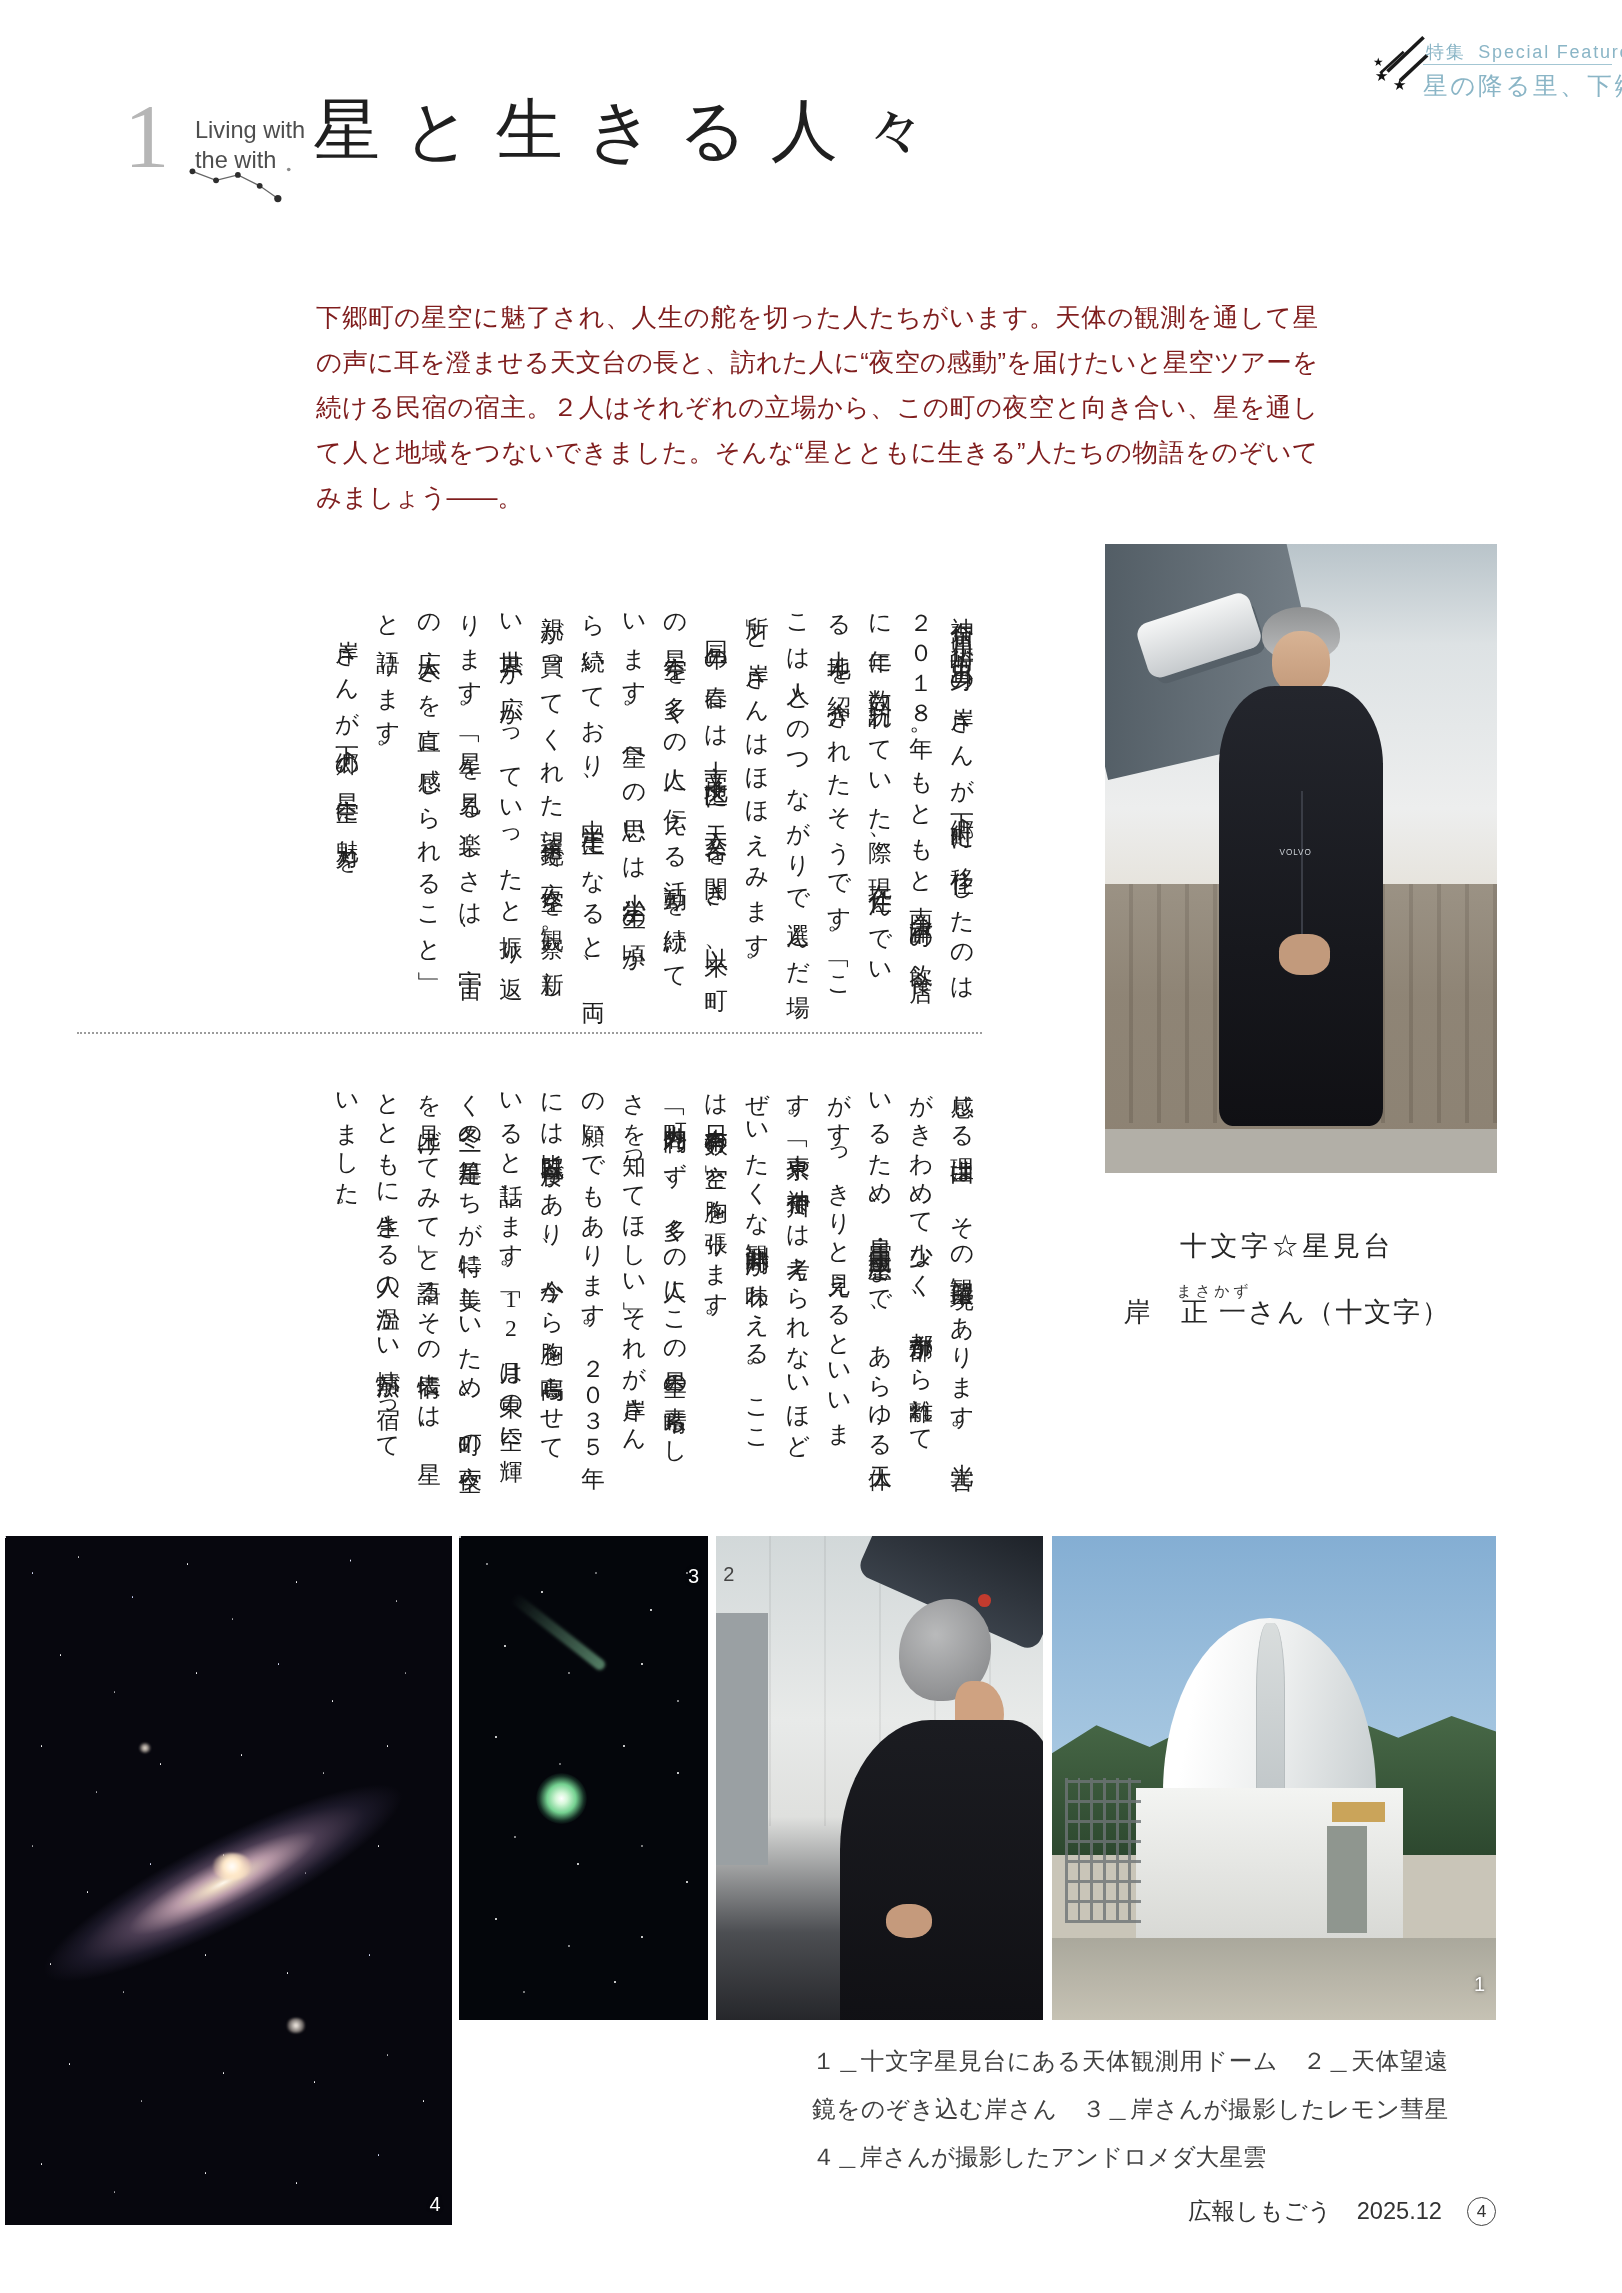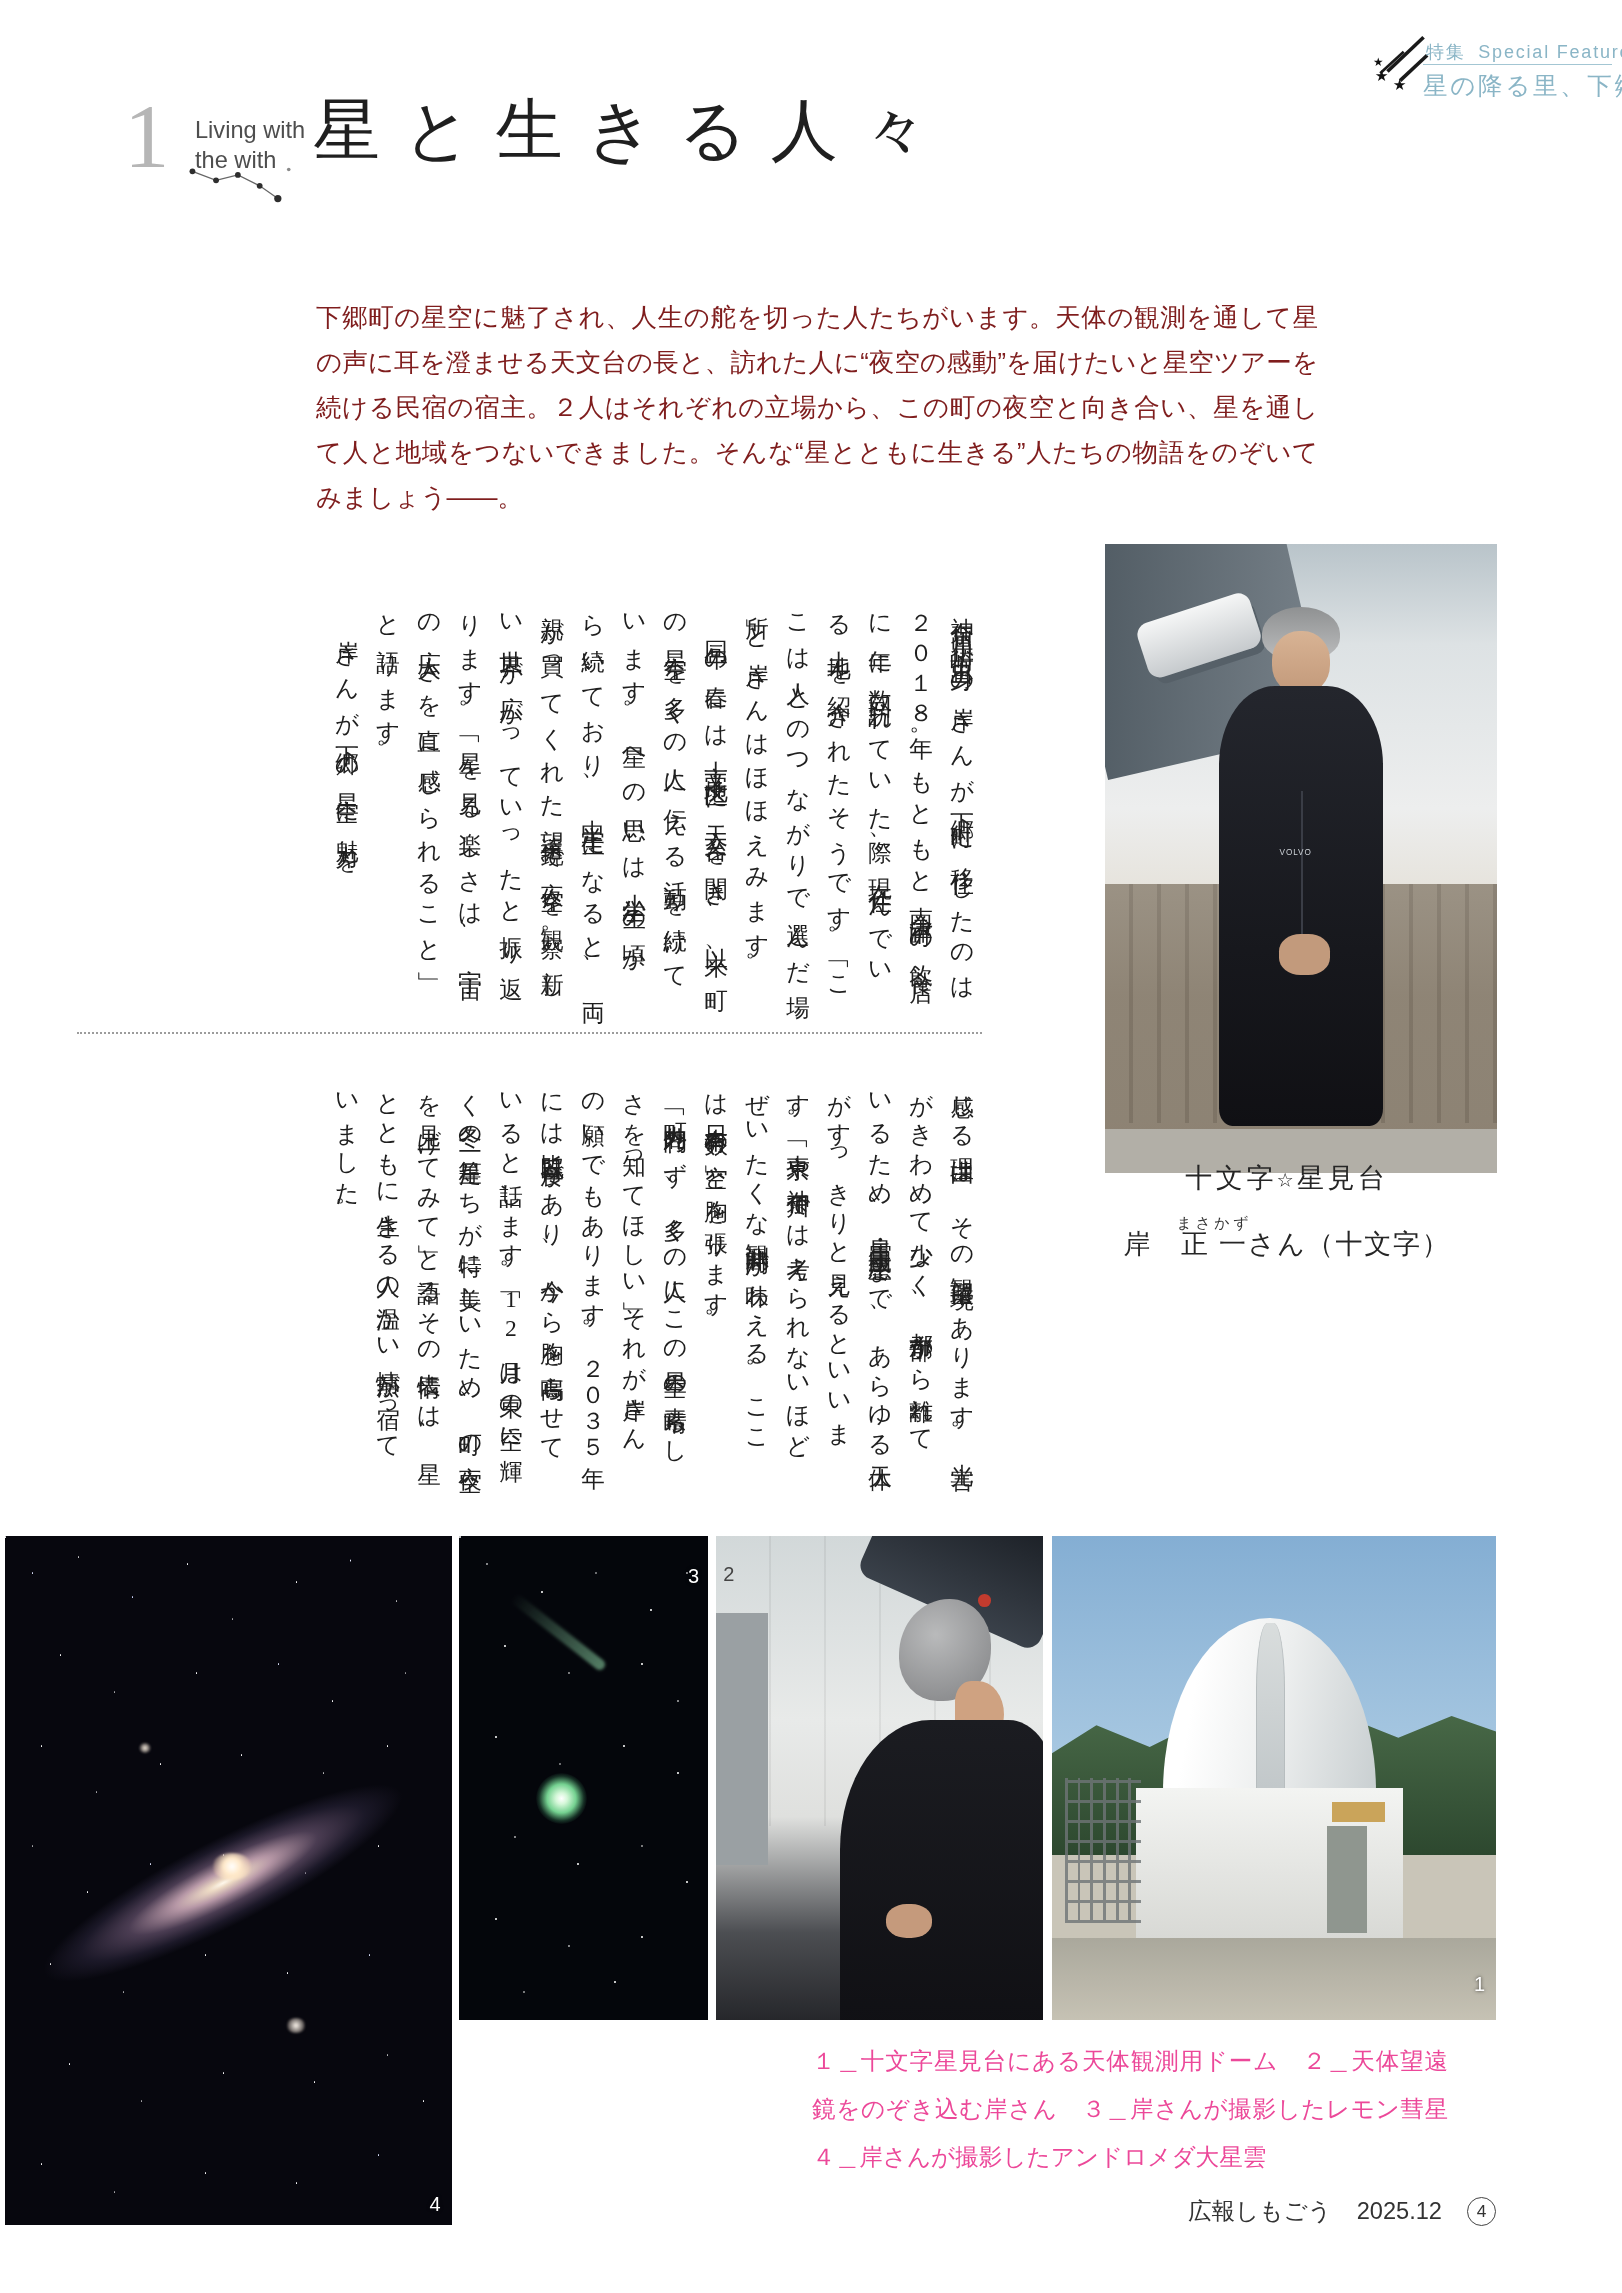--- a/index.html
+++ b/index.html
@@ -56,22 +56,22 @@
      background:linear-gradient(180deg,#d8b394,#c2997a);}
   .pp-body{position:absolute;left:29%;top:22.5%;width:42%;height:70%;
      border-radius:34% 34% 8% 8% / 18% 18% 4% 4%;
      background:linear-gradient(180deg,#24262d,#17181d 60%,#101014);}
   .pp-zip{position:absolute;left:50%;top:24%;width:1.8px;height:34%;background:#3a3d46;}
   .pp-logo{position:absolute;left:37%;top:37%;font-size:8.2px;color:#cdd2d7;letter-spacing:0.9px;}
   .pp-hands{position:absolute;left:44.5%;top:62%;width:13%;height:6.5%;border-radius:42%;
      background:linear-gradient(180deg,#cda587,#b28succ 90%);background-color:#c29a7c;}
 
   
-  #portrait-caption{position:absolute;left:1105px;top:1160px;width:364px;text-align:center;
-     font-family:Liberation Mono, monospace;color:#262626;}
+  #portrait-caption{position:absolute;left:1105px;top:1228px;width:364px;text-align:center;
+     font-family:Liberation Sans, sans-serif;color:#262626;}
   #portrait-caption .cap1{font-size:27px;letter-spacing:3.6px;}
   #portrait-caption .cap2{margin-top:20px;font-size:27px;letter-spacing:1.8px;}
   #portrait-caption rt{font-size:15px;letter-spacing:3.6px;color:#333;}
 
   
   #photo-galaxy{left:4.5px;top:1536px;width:447px;height:689px;background:#07070e;}
   .stars-a{position:absolute;left:0;top:0;width:1.8px;height:1.8px;background:#fff;border-radius:50%;
      box-shadow:27px 36px #dfe4ff,73px 20px #ffffffcc,127px 60px #cfd6ff,182px 27px #fff,227px 82px #ffffffaa,
      291px 45px #fff,345px 23.6px #e8ecff,391px 64px #ffffffbb,55px 118px #fff,109px 155px #ffffffaa,
      191px 136px #fff,273px 127px #dfe4ff,327px 164px #fff,400px 136px #ffffff99,36px 209px #fff,
@@ -138,21 +138,21 @@
   .pd-door{position:absolute;left:62%;top:60%;width:9%;height:22%;background:#8f968f;}
   .pd-sign{position:absolute;left:63%;top:55%;width:12%;height:4%;background:#caa45a;}
   .pd-rail{position:absolute;left:3%;top:50%;width:17%;height:30%;
      background:repeating-linear-gradient(90deg,#6f7577 0 2.7px,transparent 2.7px 12.7px),
                 repeating-linear-gradient(0deg,#6f7577 0 2.7px,transparent 2.7px 20px);opacity:.8;}
   .pd-ground{position:absolute;left:0;bottom:0;width:100%;height:17%;
      background:linear-gradient(180deg,#aaa89c,#c6c2b4);}
 
   
   #photos-caption{position:absolute;left:812px;top:2037px;width:636px;font-size:23.6px;line-height:48px;
-     color:#ec4899;text-align:justify;}
+     color:#404040;text-align:justify;}
   #footer{position:absolute;right:127px;top:2195px;display:flex;align-items:center;gap:25px;
      font-size:23.6px;color:#333;}
   #page-circle{display:inline-flex;align-items:center;justify-content:center;width:27px;height:27px;
      border:1.8px solid #444;border-radius:50%;font-size:17.3px;color:#333;}
 </style>
 </head>
 <body>
 
 <div id="page">
 

